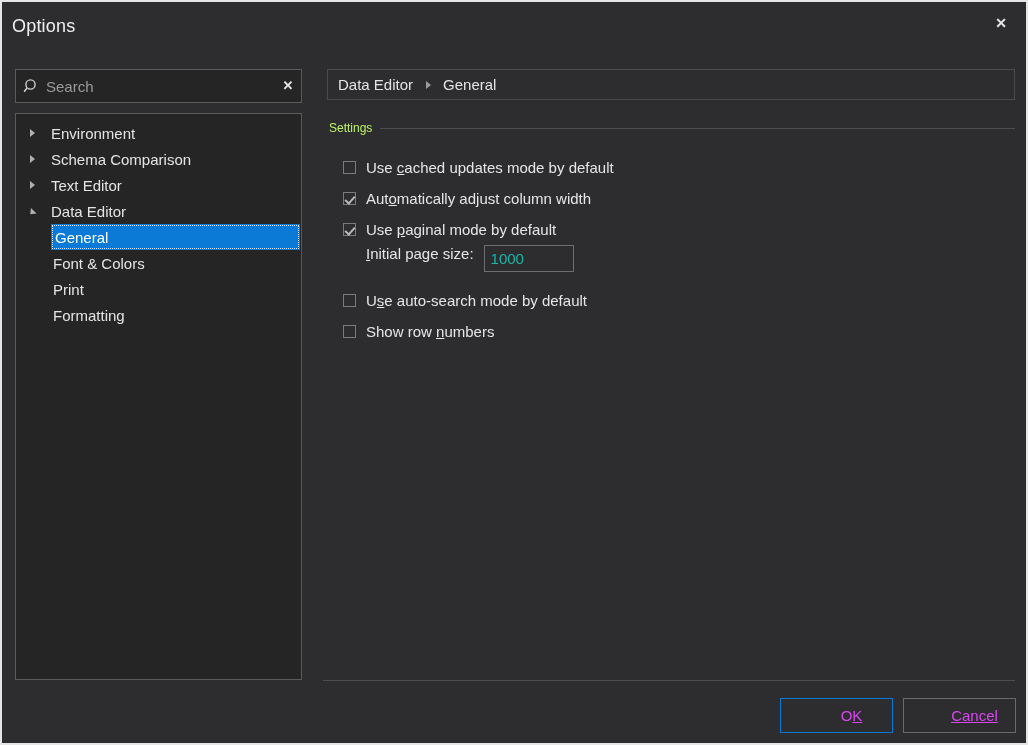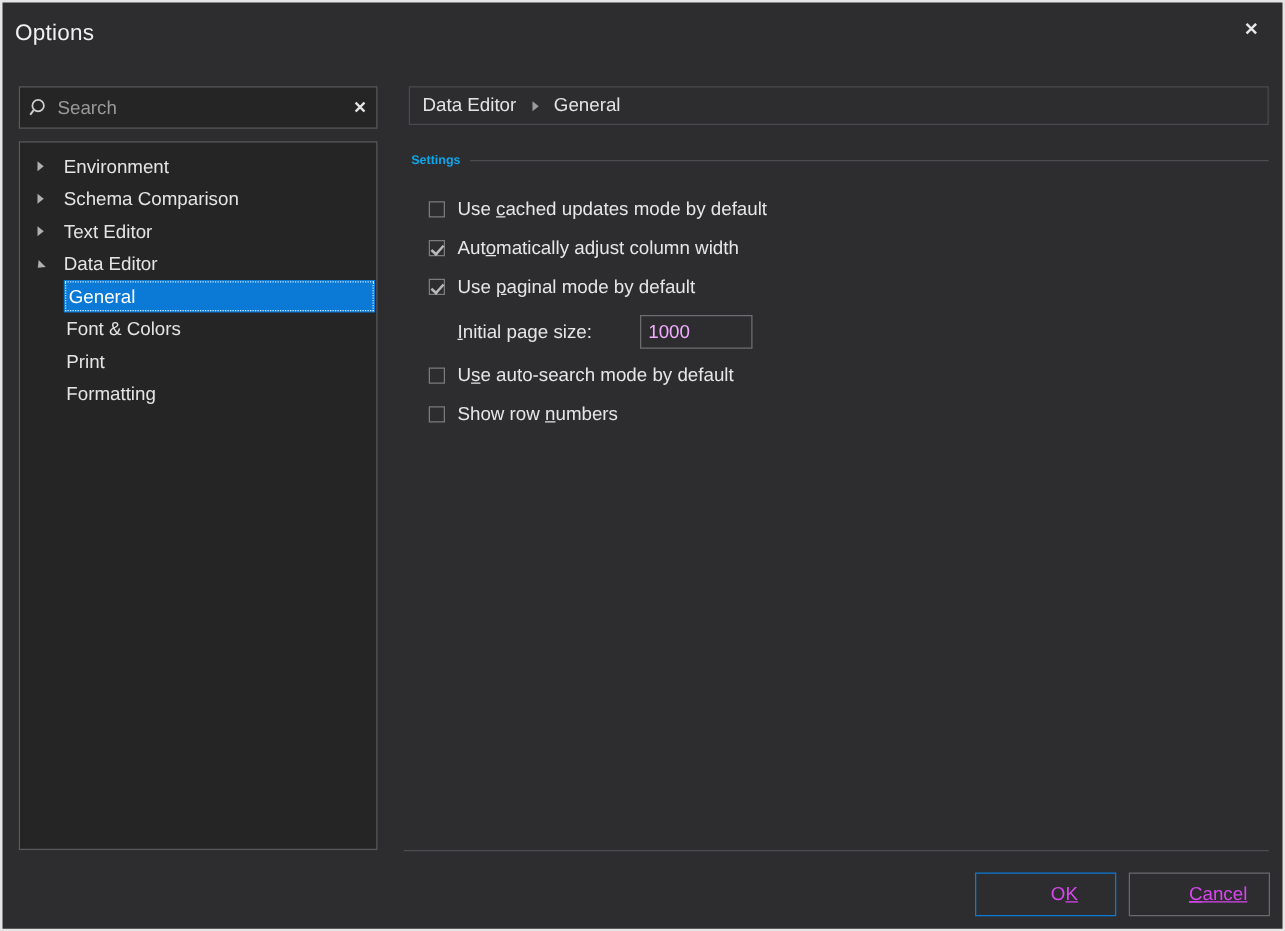--- a/index.html
+++ b/index.html
@@ -181,23 +181,23 @@
   #settings-group-header {
     position: absolute;
     left: 327px;
     top: 116px;
     width: 686px;
     height: 20px;
     display: flex;
     align-items: center;
   }
   #settings-group-title {
-    color: #0ea5e9;
-    font-size: 10px;
-    font-weight: bold;
+    color: #bef264;
+    font-size: 12px;
+    font-weight: normal;
     flex: none;
     padding-right: 8px;
   }
   #settings-group-rule {
     flex: 1 1 auto;
     height: 1px;
     background: #4d4d50;
   }
 
   #settings-body {
@@ -232,35 +232,33 @@
     height: 8px;
     border: solid #b9b9b9;
     border-width: 0 2px 2px 0;
     transform: rotate(42deg);
   }
   .mn { text-decoration: underline; }
 
   #page-size-row {
     height: 40px;
     display: flex;
-    align-items: center;
     padding-left: 23px;
-    gap: 28px;
   }
   #page-size-label {
     color: #e6e6e6;
     font-size: 15px;
     margin-right: 10px;
   }
   #page-size-input {
     width: 90px;
     height: 27px;
     background: #2d2d30;
     border: 1px solid #6e6e70;
-    color: #f0abfc;
+    color: #14b8a6;
     font-family: "Liberation Sans", sans-serif;
     font-size: 15px;
     padding: 0 6px;
     outline: none;
   }
 
   
   #footer-rule {
     position: absolute;
     left: 321px;

